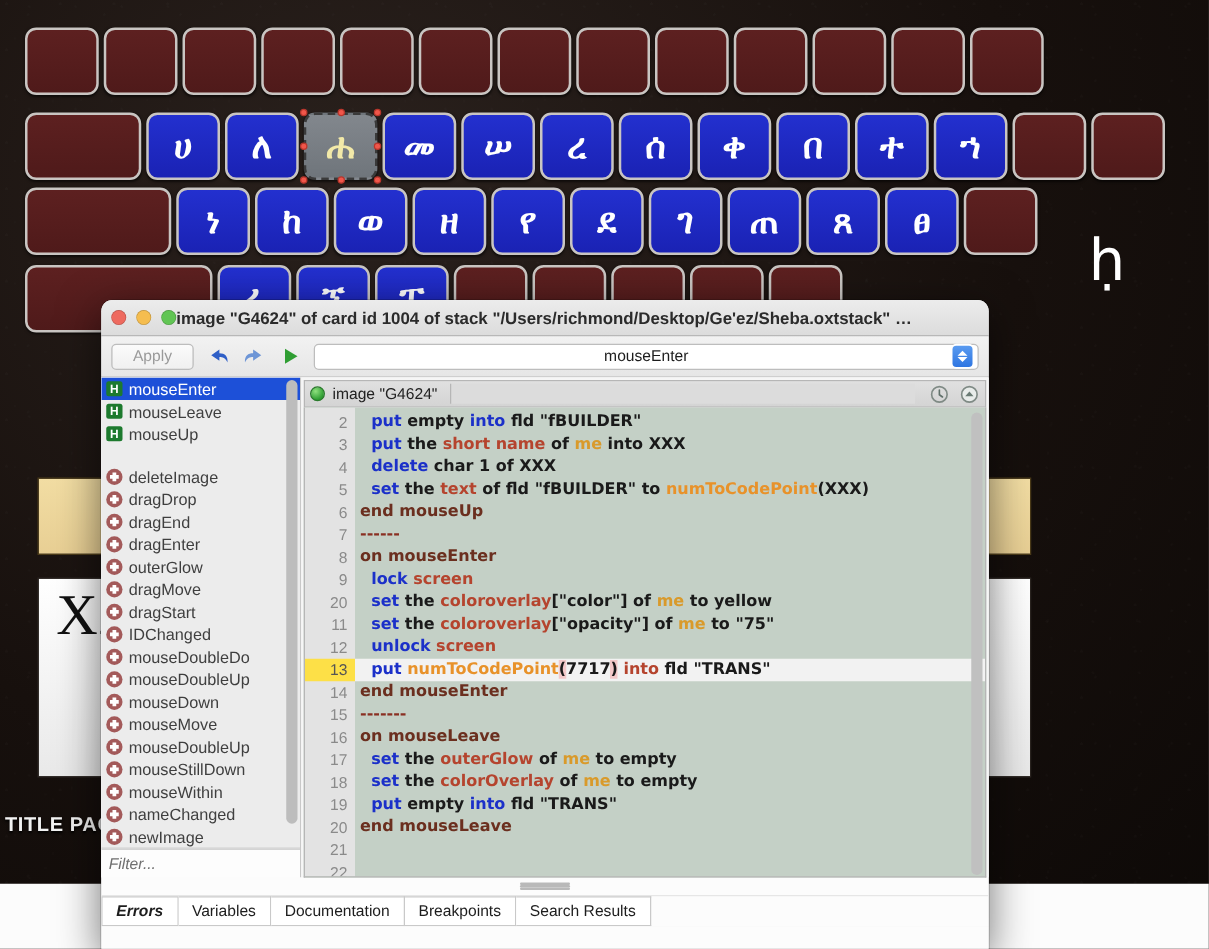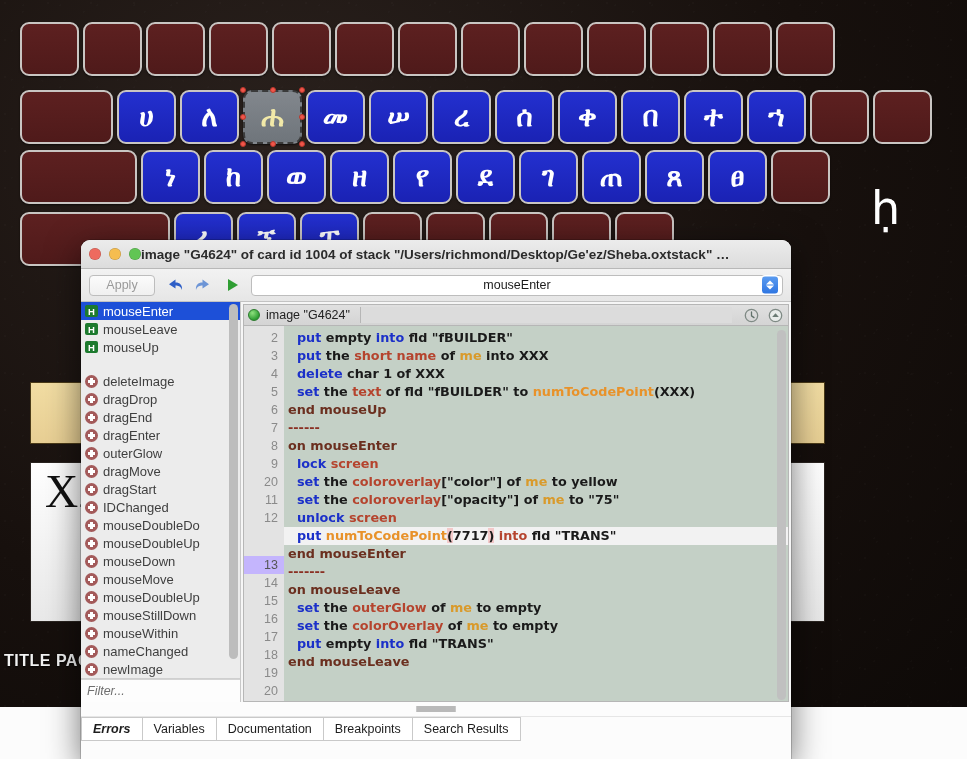--- a/index.html
+++ b/index.html
@@ -230,21 +230,21 @@
   }
   #gutter {
     width: 40px; flex: none;
     background: #e3e3e3;
     padding-top: 3px;
     text-align: right;
     font-family: "Liberation Sans", sans-serif;
     font-size: 12.5px; color: #8a8a8a;
   }
   #gutter div { height: 18px; line-height: 18px; padding-right: 6px; }
-  #gutter div.cur { background: #c4b5fd; color: #555; margin-top: 29px; }
+  #gutter div.cur { background: #fde047; color: #555; }
   #code {
     flex: 1; min-width: 0;
     padding-top: 3px;
     font-family: "DejaVu Sans", sans-serif;
     font-size: 12.8px; font-weight: 700;
     white-space: pre; overflow: hidden;
   }
   #code .ln { height: 18px; line-height: 18px; padding-left: 4px; color: #1a1a1a; }
   #code .ln.cur { background: #f2f2f2; }
   .kw    { color: #1b30c9; }   

